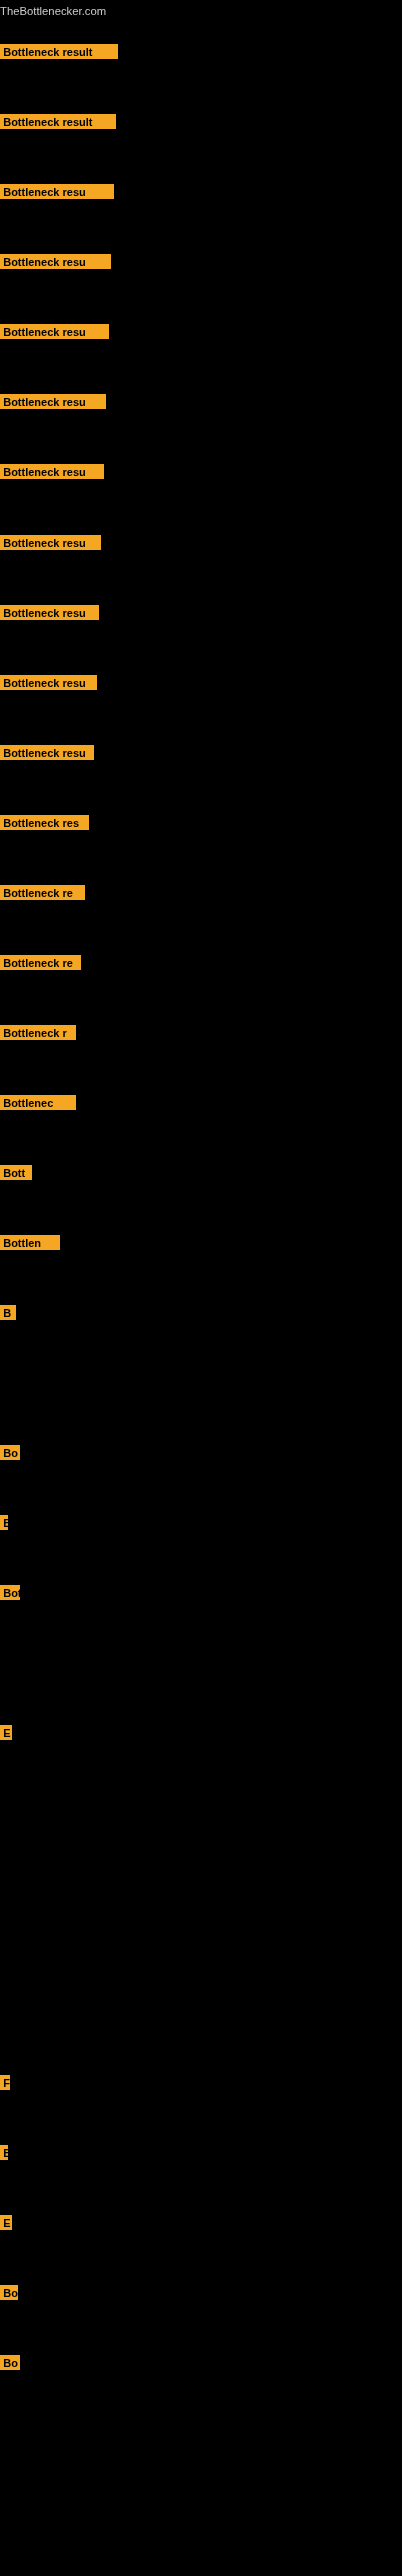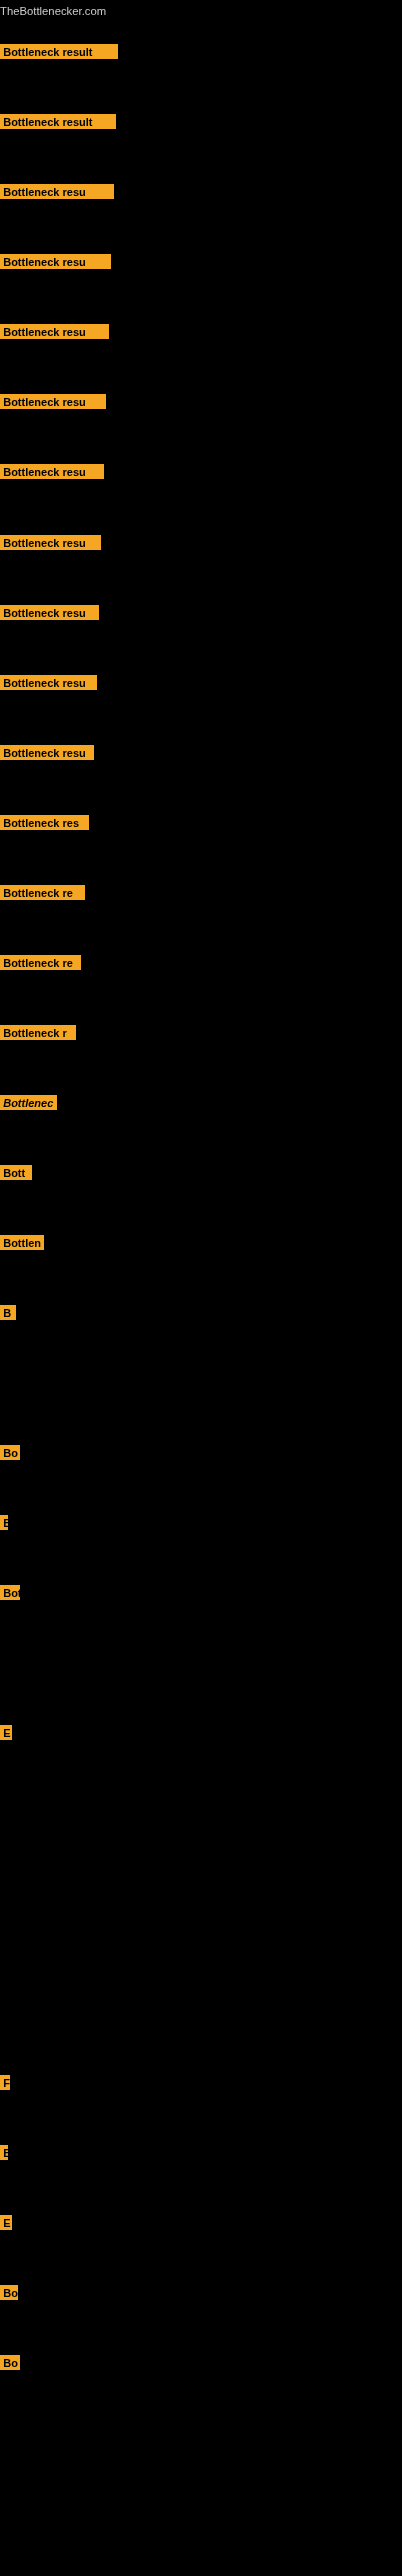--- a/index.html
+++ b/index.html
@@ -51,23 +51,23 @@
 <div class="bottleneck-item" style="top: 394px; width: 106px;">Bottleneck resu</div>
 <div class="bottleneck-item" style="top: 464px; width: 104px;">Bottleneck resu</div>
 <div class="bottleneck-item" style="top: 535px; width: 101px;">Bottleneck resu</div>
 <div class="bottleneck-item" style="top: 605px; width: 99px;">Bottleneck resu</div>
 <div class="bottleneck-item" style="top: 675px; width: 97px;">Bottleneck resu</div>
 <div class="bottleneck-item" style="top: 745px; width: 94px;">Bottleneck resu</div>
 <div class="bottleneck-item" style="top: 815px; width: 89px;">Bottleneck res</div>
 <div class="bottleneck-item" style="top: 885px; width: 85px;">Bottleneck re</div>
 <div class="bottleneck-item" style="top: 955px; width: 81px;">Bottleneck re</div>
 <div class="bottleneck-item" style="top: 1025px; width: 76px;">Bottleneck r</div>
-<div class="bottleneck-item" style="top: 1095px; width: 57px; font-style: italic;">Bottlenec</div>
+<div class="bottleneck-item" style="top: 1095px; width: 76px;">Bottlenec</div>
 <div class="bottleneck-item" style="top: 1165px; width: 32px;">Bott</div>
-<div class="bottleneck-item" style="top: 1235px; width: 44px;">Bottlen</div>
+<div class="bottleneck-item" style="top: 1235px; width: 60px;">Bottlen</div>
 <div class="bottleneck-item" style="top: 1305px; width: 16px;">B</div>
 <div class="bottleneck-item" style="top: 1445px; width: 20px;">Bo</div>
 <div class="bottleneck-item" style="top: 1515px; width: 8px;">B</div>
 <div class="bottleneck-item" style="top: 1585px; width: 20px;">Bottl</div>
 <div class="bottleneck-item" style="top: 1725px; width: 12px;">E</div>
 <div class="bottleneck-item" style="top: 2075px; width: 9.7px;">F</div>
 <div class="bottleneck-item" style="top: 2145px; width: 8px;">B</div>
 <div class="bottleneck-item" style="top: 2215px; width: 12px;">E</div>
 <div class="bottleneck-item" style="top: 2285px; width: 17.7px;">Bo</div>
 <div class="bottleneck-item" style="top: 2355px; width: 20px;">Bo</div>

